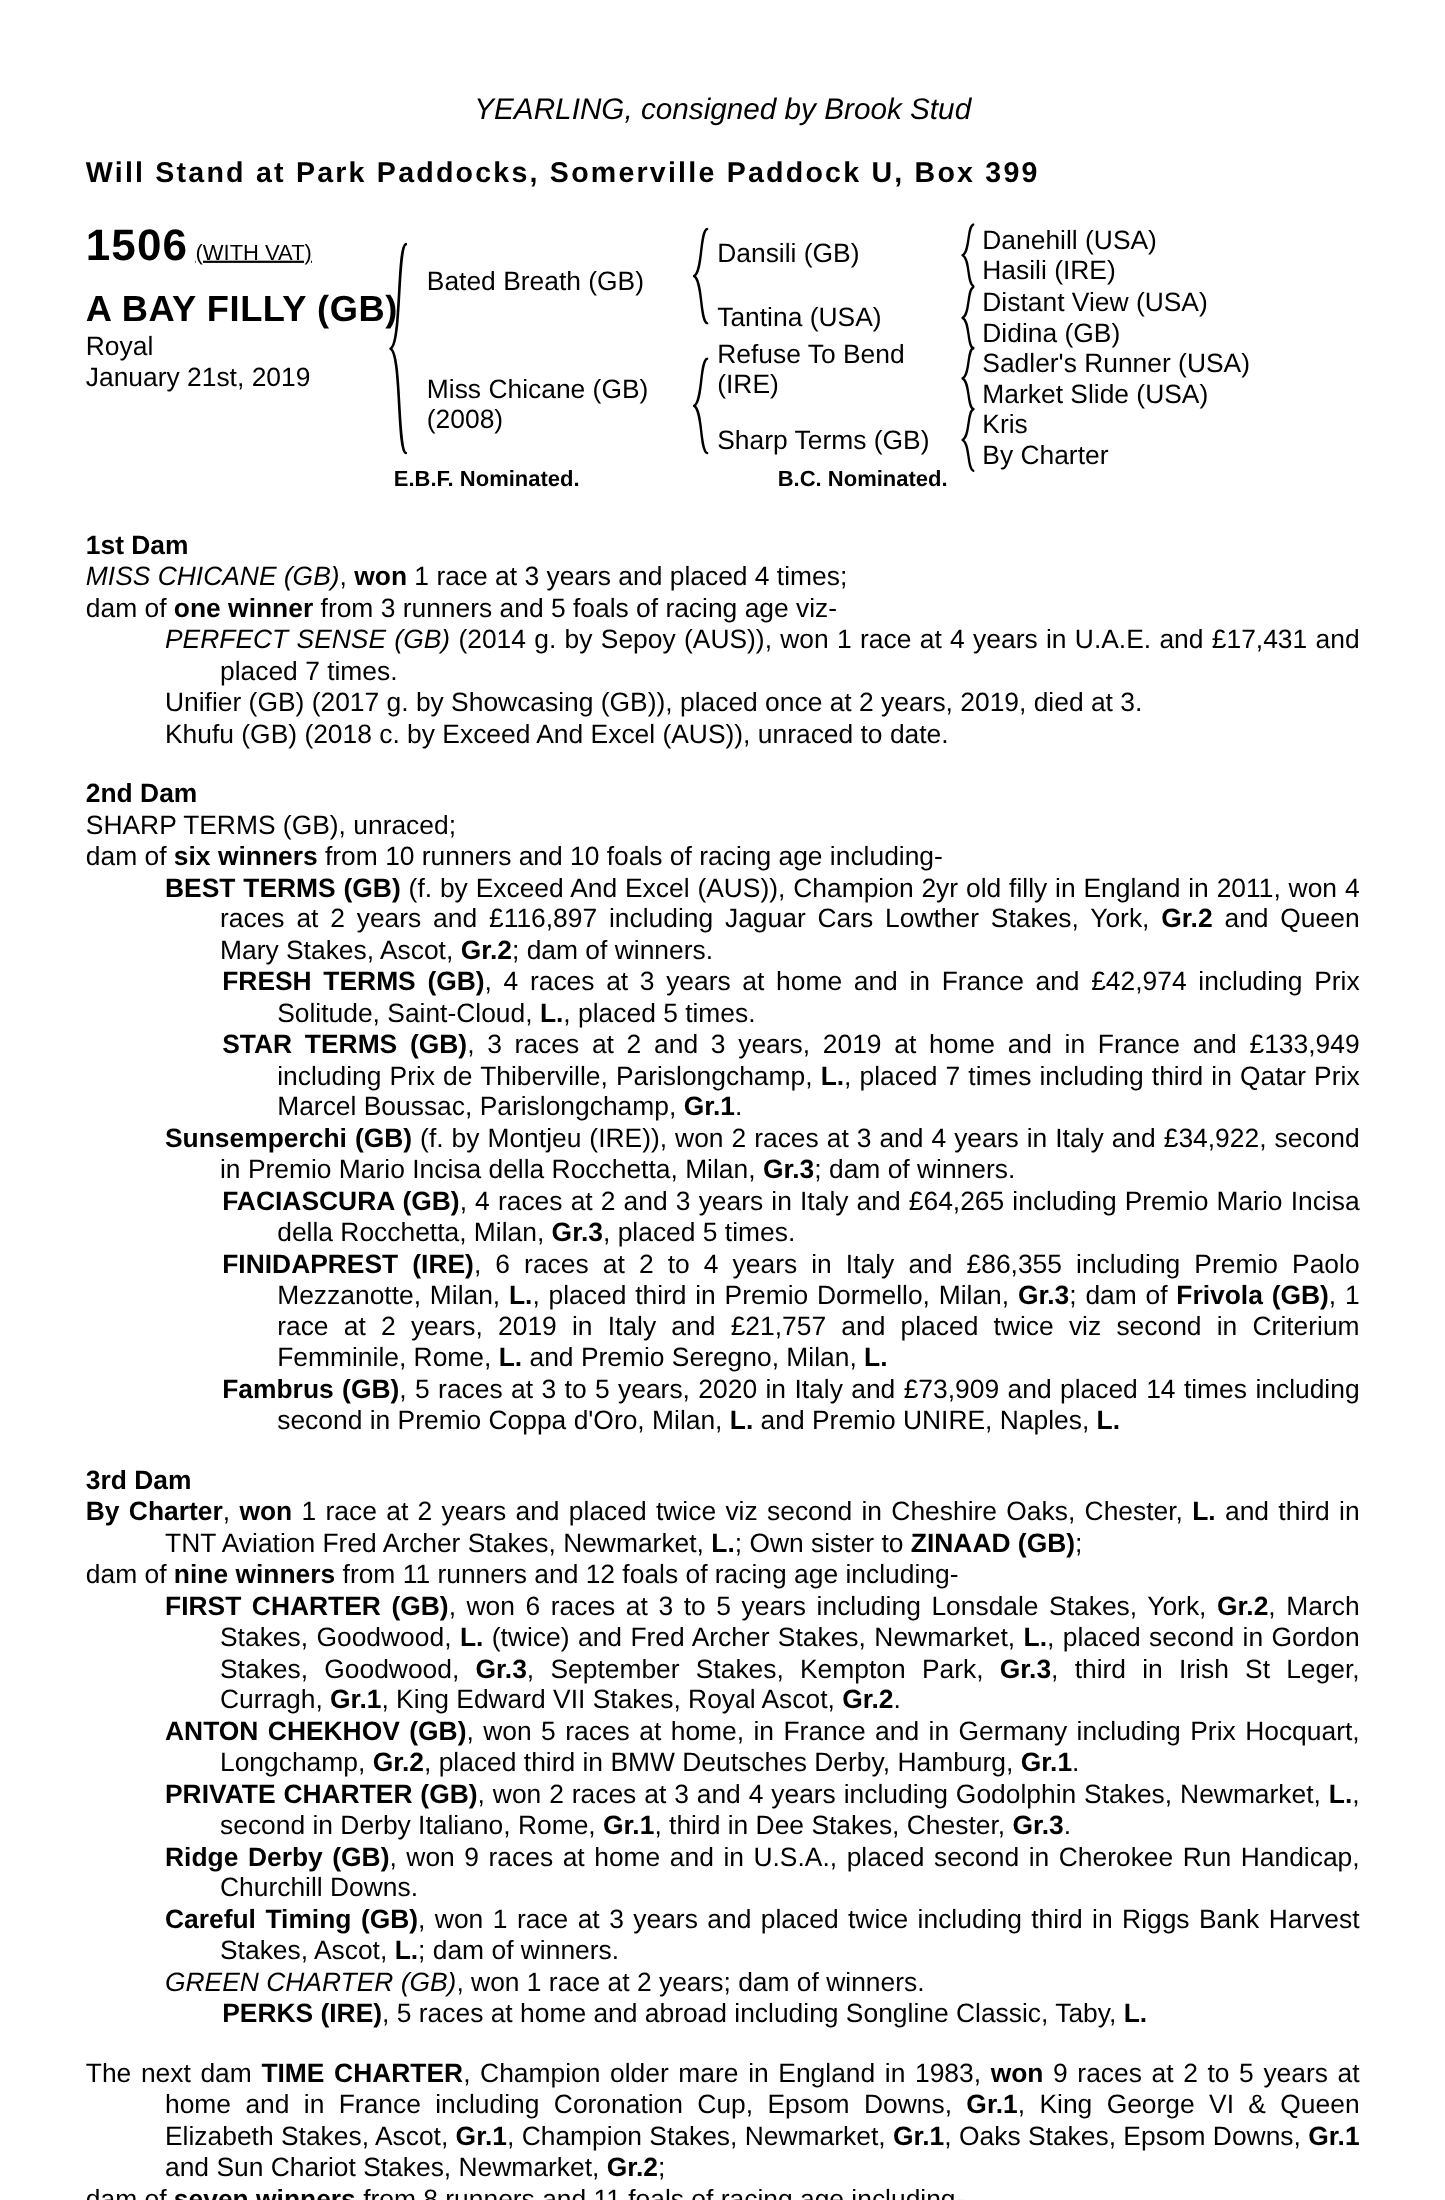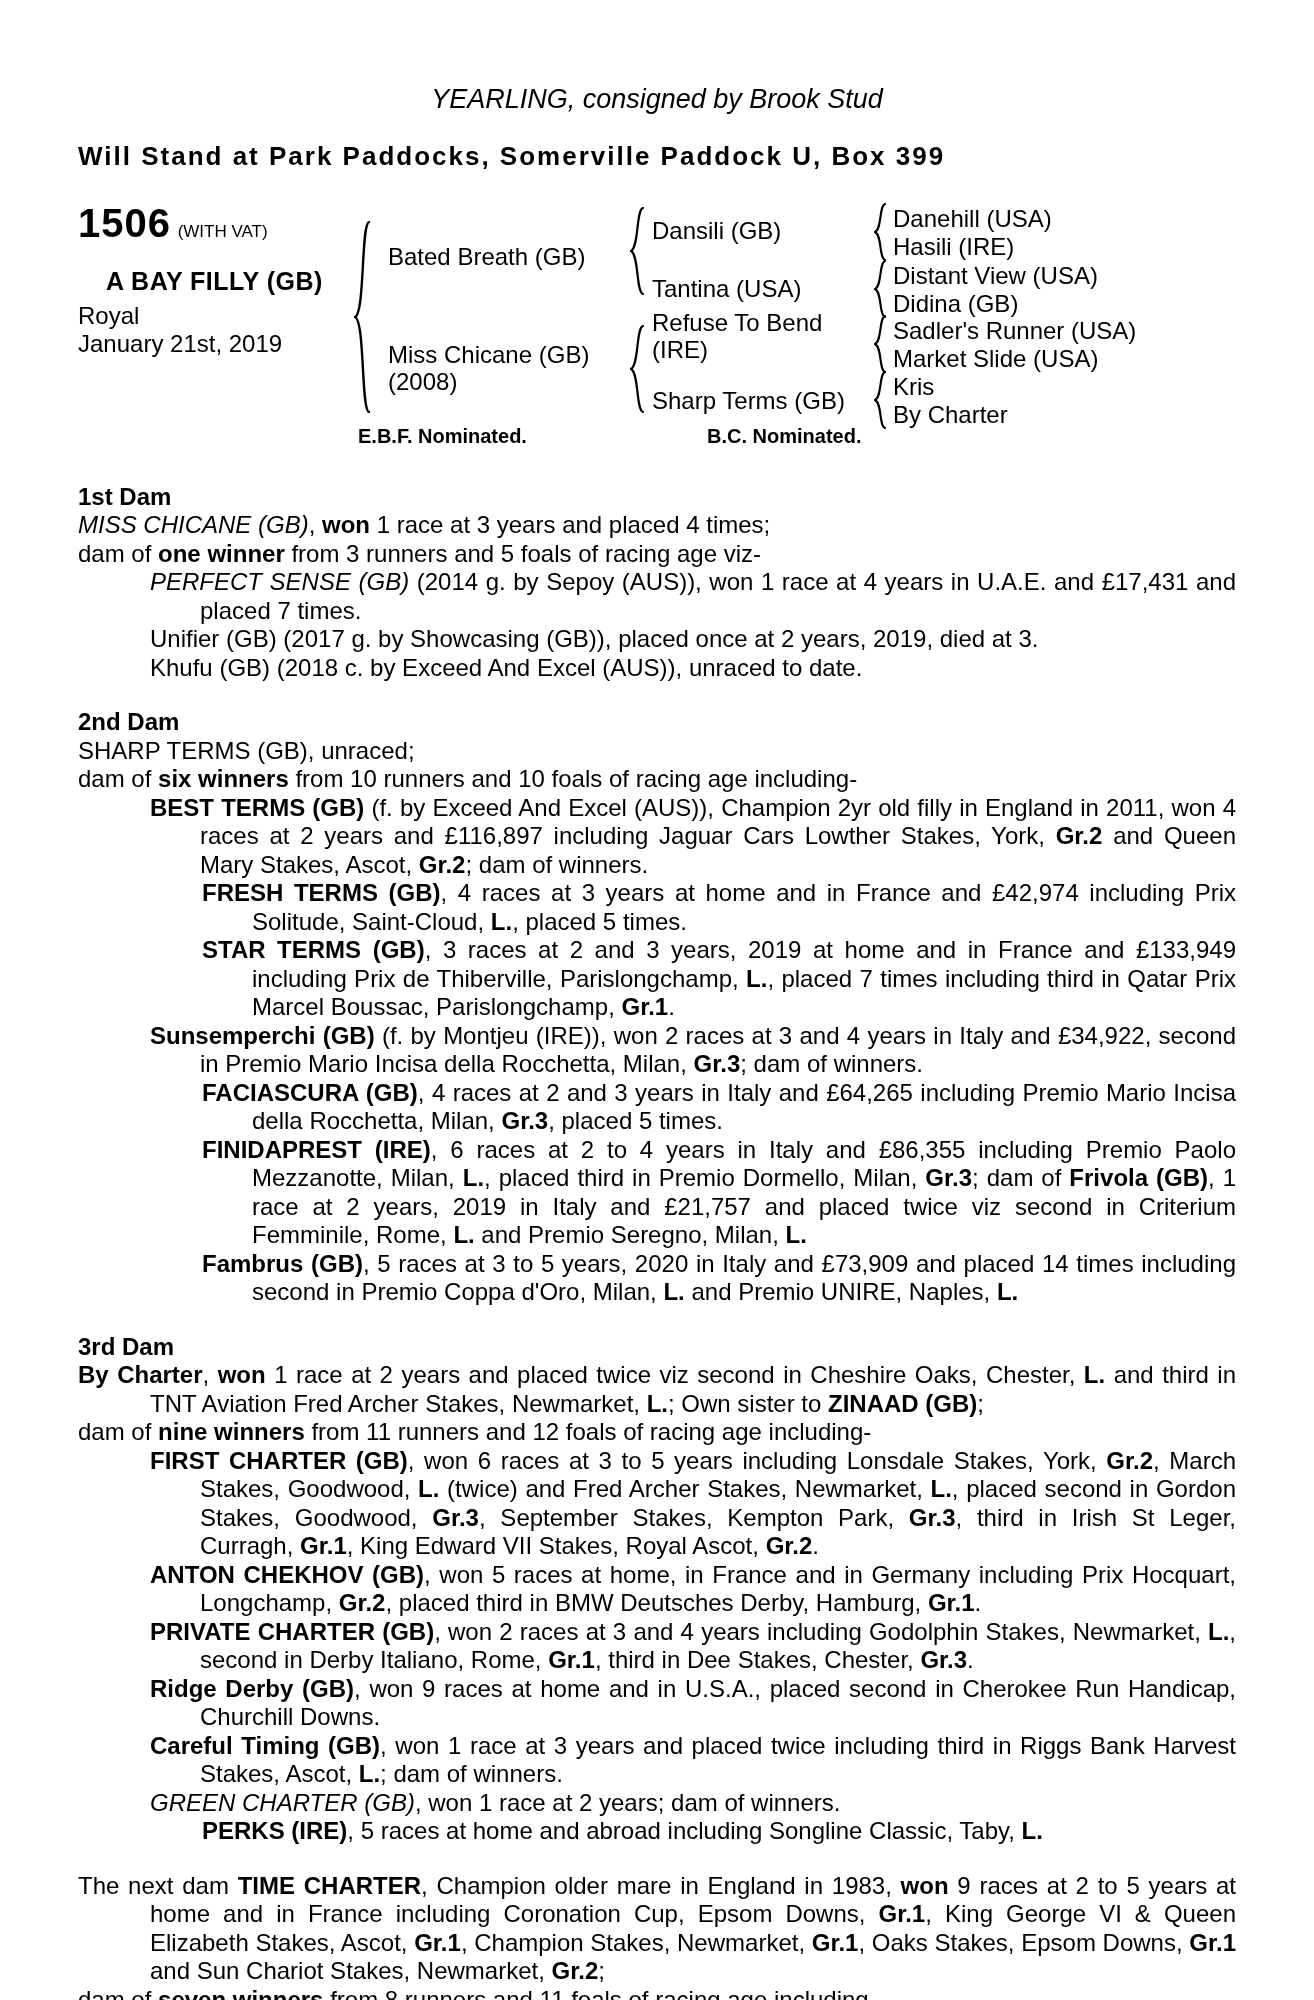--- a/index.html
+++ b/index.html
@@ -12,22 +12,22 @@
   .consignor{
     padding-top:84px; text-align:center; font-style:italic; font-size:27px; line-height:30px;
   }
   .stand-line{
     margin-top:28px; padding-left:78px; font-weight:bold; font-size:26px; letter-spacing:2px;
   }
   .pedigree-block{ position:relative; height:256px; margin-top:32px; }
   .pb{ position:absolute; white-space:nowrap; }
   .lot-row{ left:78px; top:6px; }
   .lot-number{ font-weight:bold; font-size:40px; letter-spacing:1px; }
-  .lot-vat{ font-size:17px; }
-  .colour-line{ left:78px; top:64px; font-weight:bold; font-size:25px; letter-spacing:.5px;margin-left:28px; }
+  .lot-vat{ font-size:20px;text-decoration:underline; }
+  .colour-line{ left:78px; top:64px; font-weight:bold; font-size:33px; letter-spacing:.5px; }
   .foaled{ left:78px; top:99px; }
   .foaled-date{ left:78px; top:127px; }
   .g1-name{ left:388px; }
   .g2-name{ left:652px; }
   .g3-name{ left:893px; }
   .wrapbox{ white-space:normal; line-height:27px; }
   .brace{ position:absolute; }
   .brace svg{ display:block; }
   .nominated{ top:219px; font-weight:bold; font-size:20px; }
   .body-text{ padding:0 78px; margin-top:24px; }

